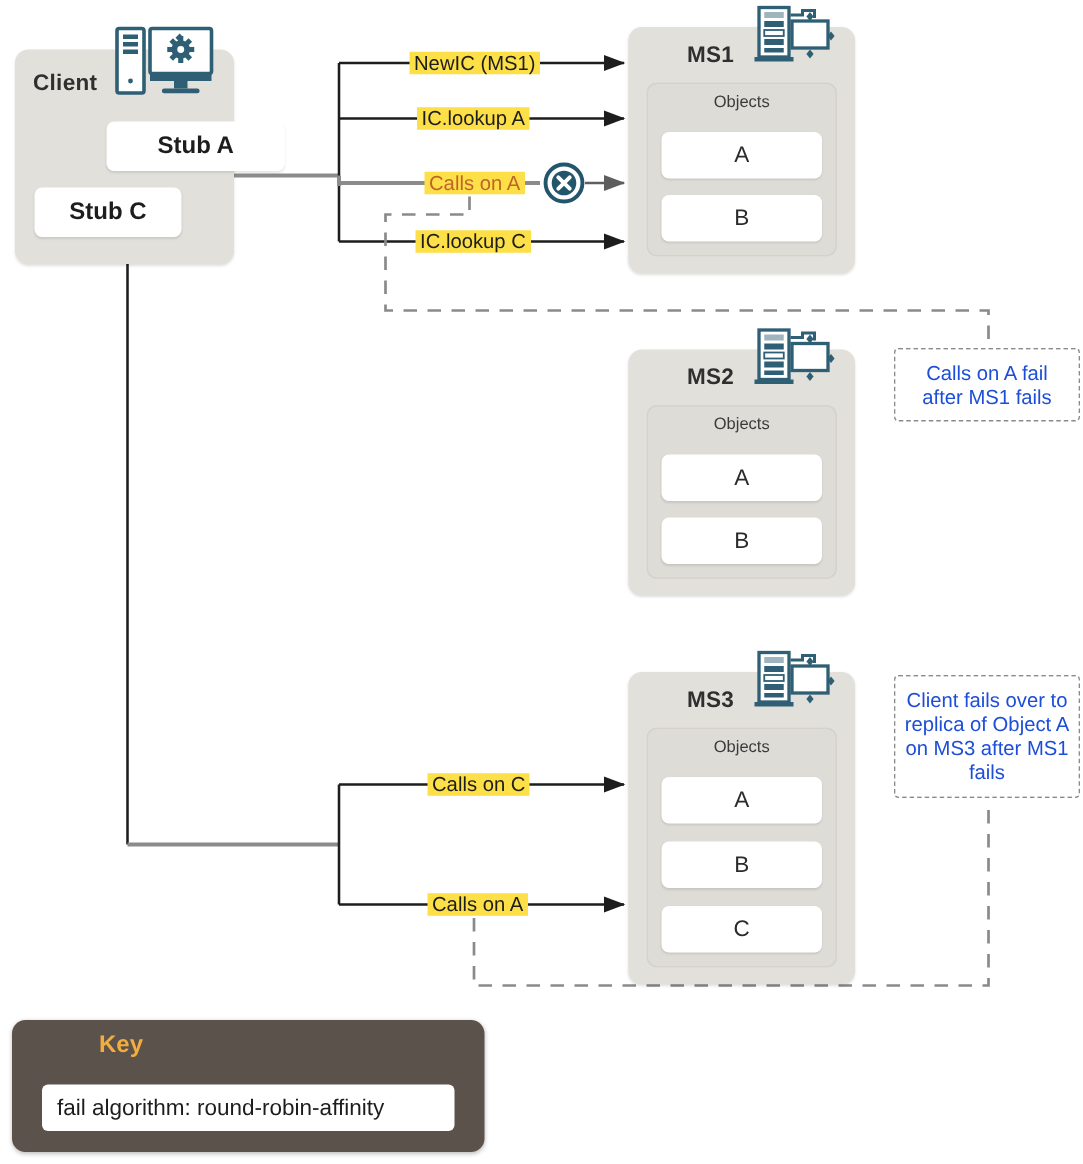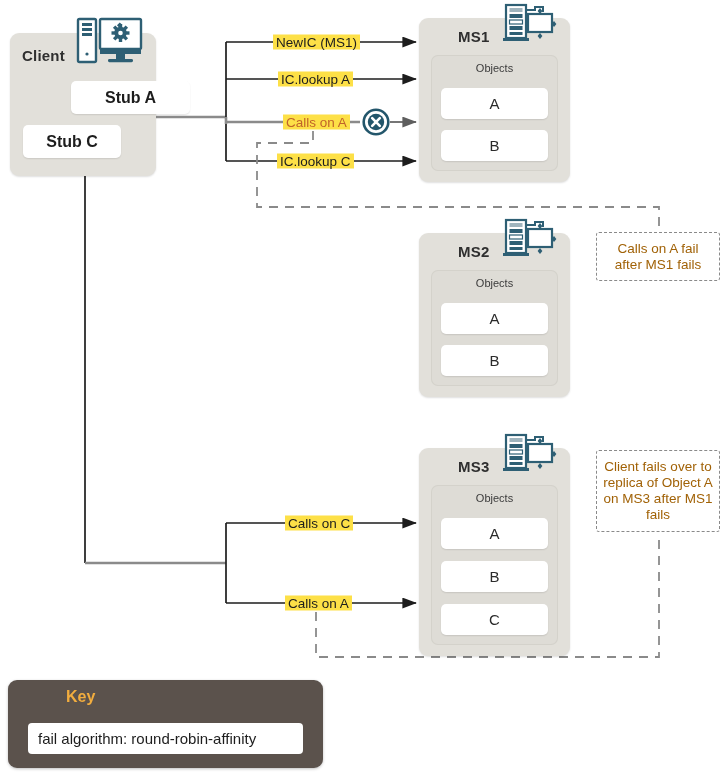--- a/index.html
+++ b/index.html
@@ -67,21 +67,21 @@
   .wire-label.faded { color: #c0642a; }
 
   
   .callout {
     position: absolute;
     border: 1.6px dashed #8a8a8a;
     border-radius: 3px;
     background: #ffffff;
     font-size: 13.5px;
     line-height: 16px;
-    color: #a16207;
+    color: #1d4ed8;
     text-align: center;
     display: flex;
     align-items: center;
     justify-content: center;
     padding: 4px 6px;
   }
 
   
   .keybox {
     position: absolute;

